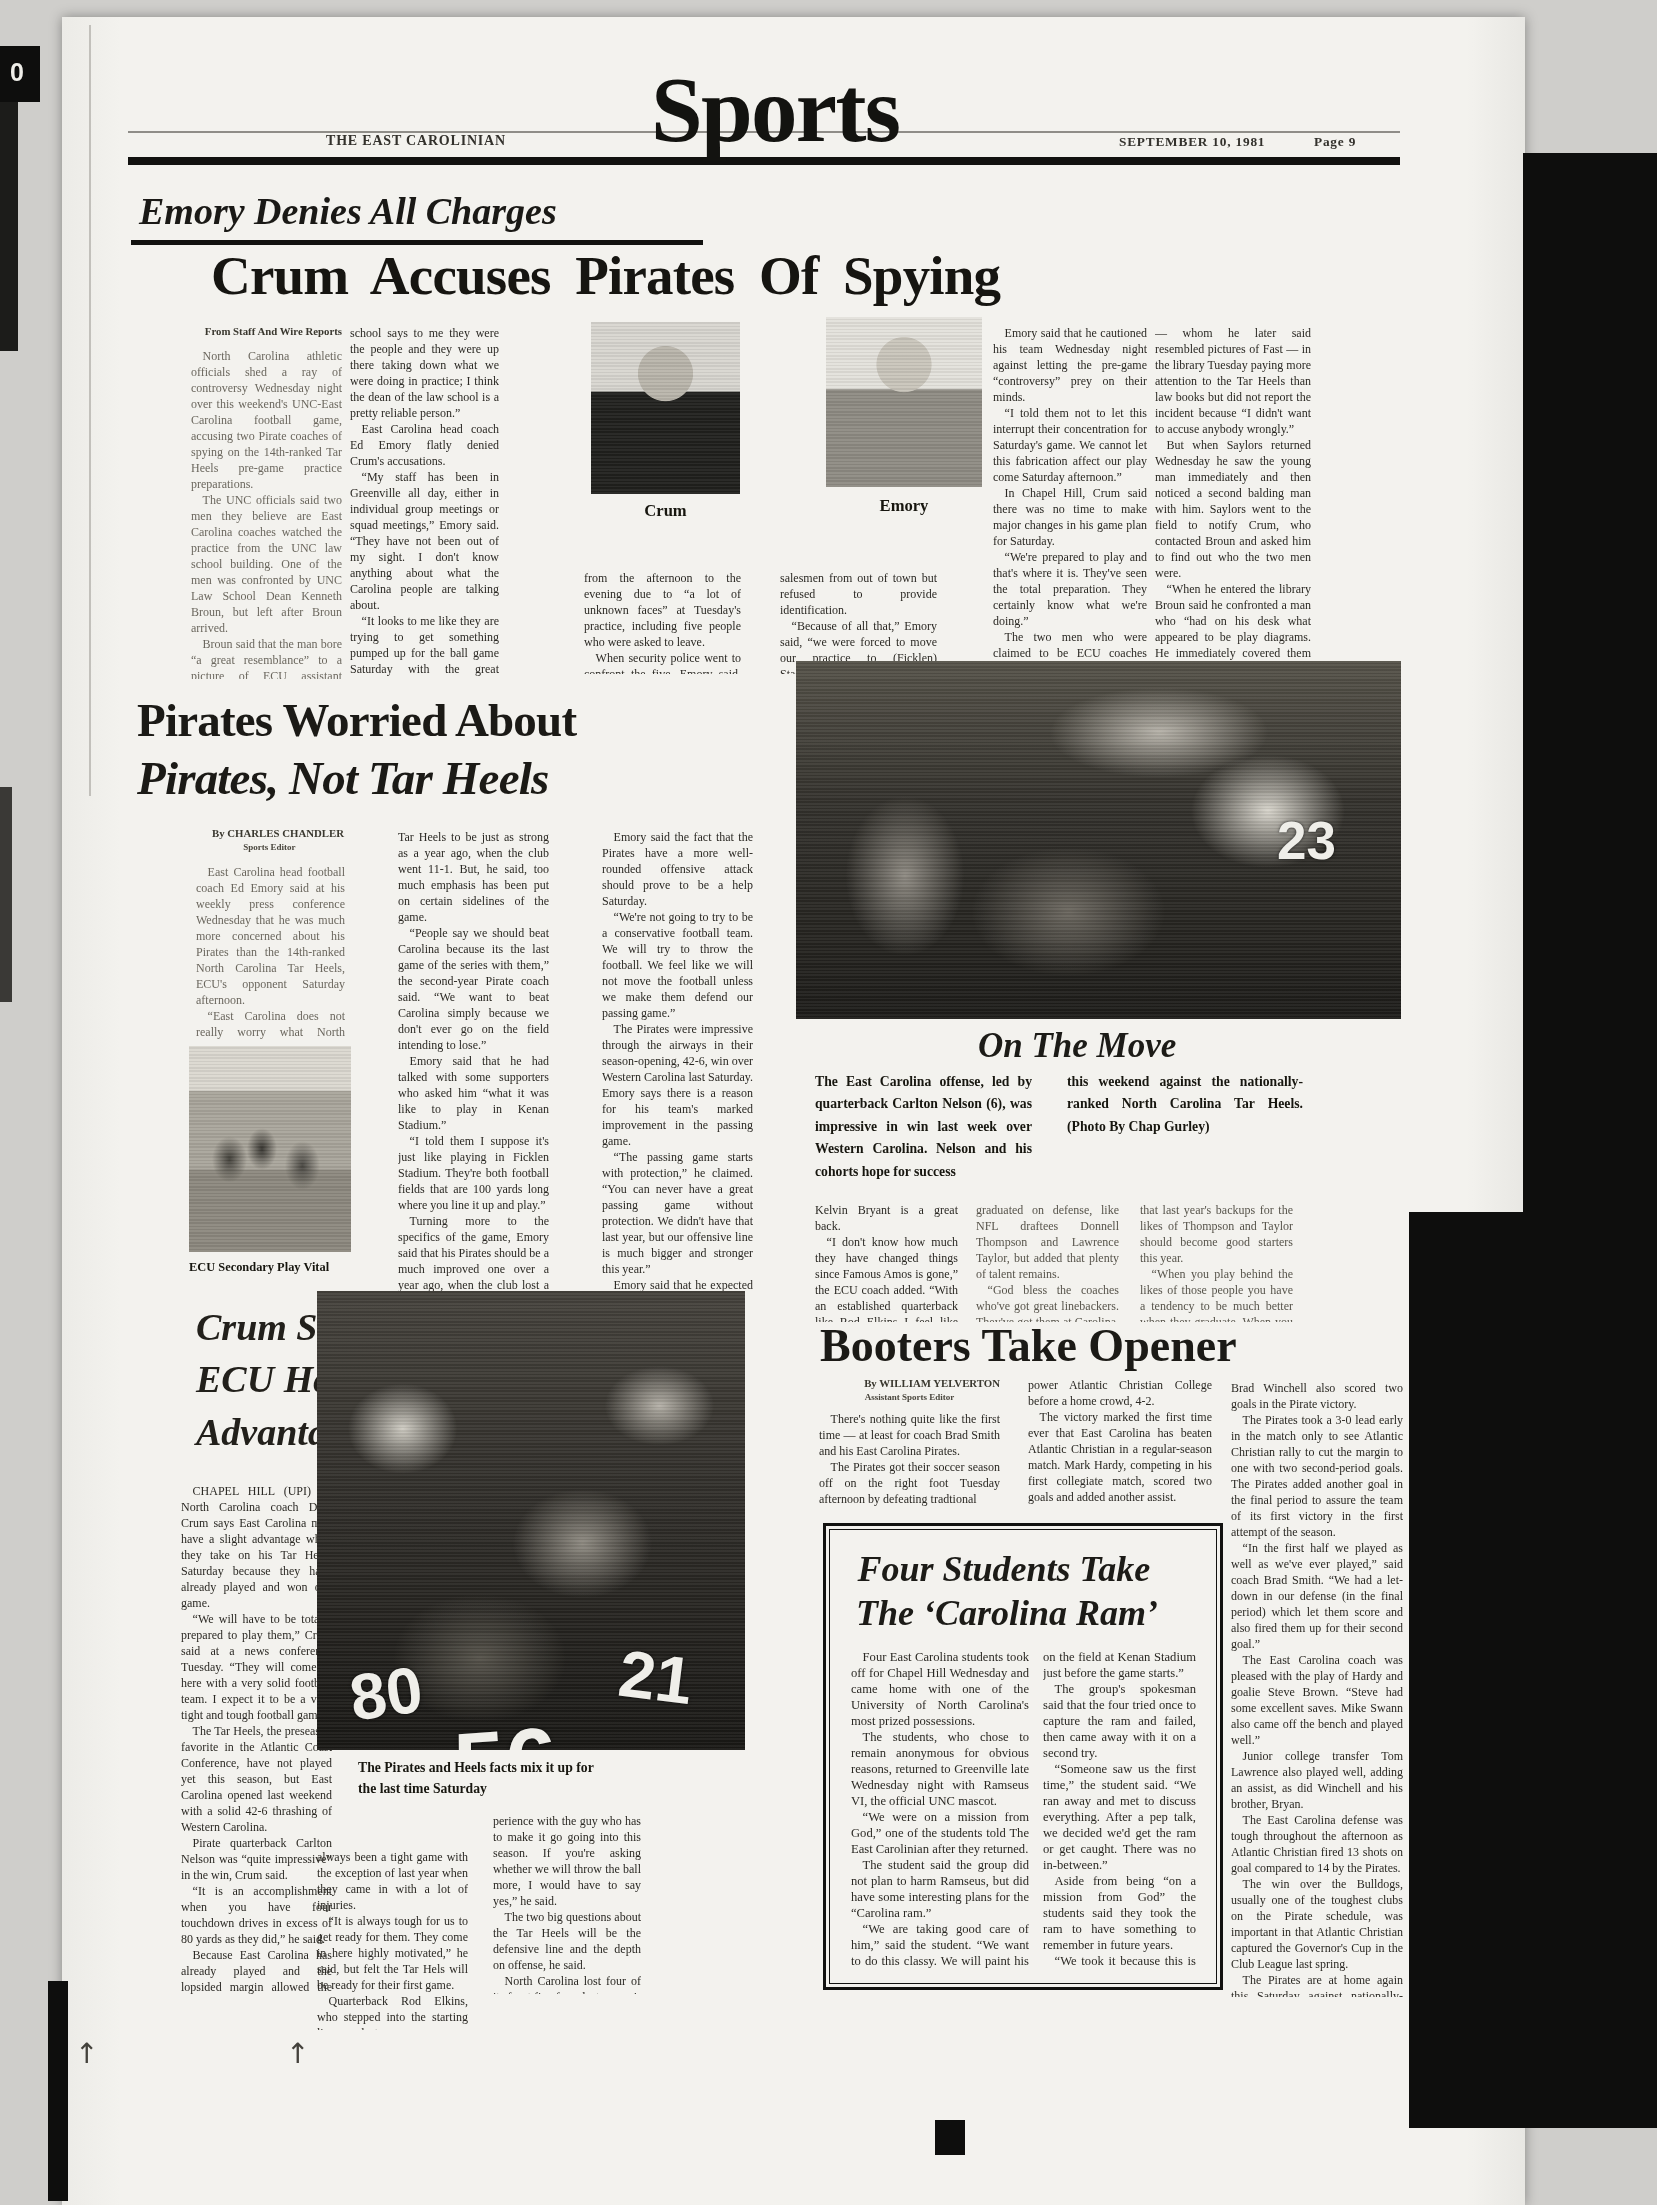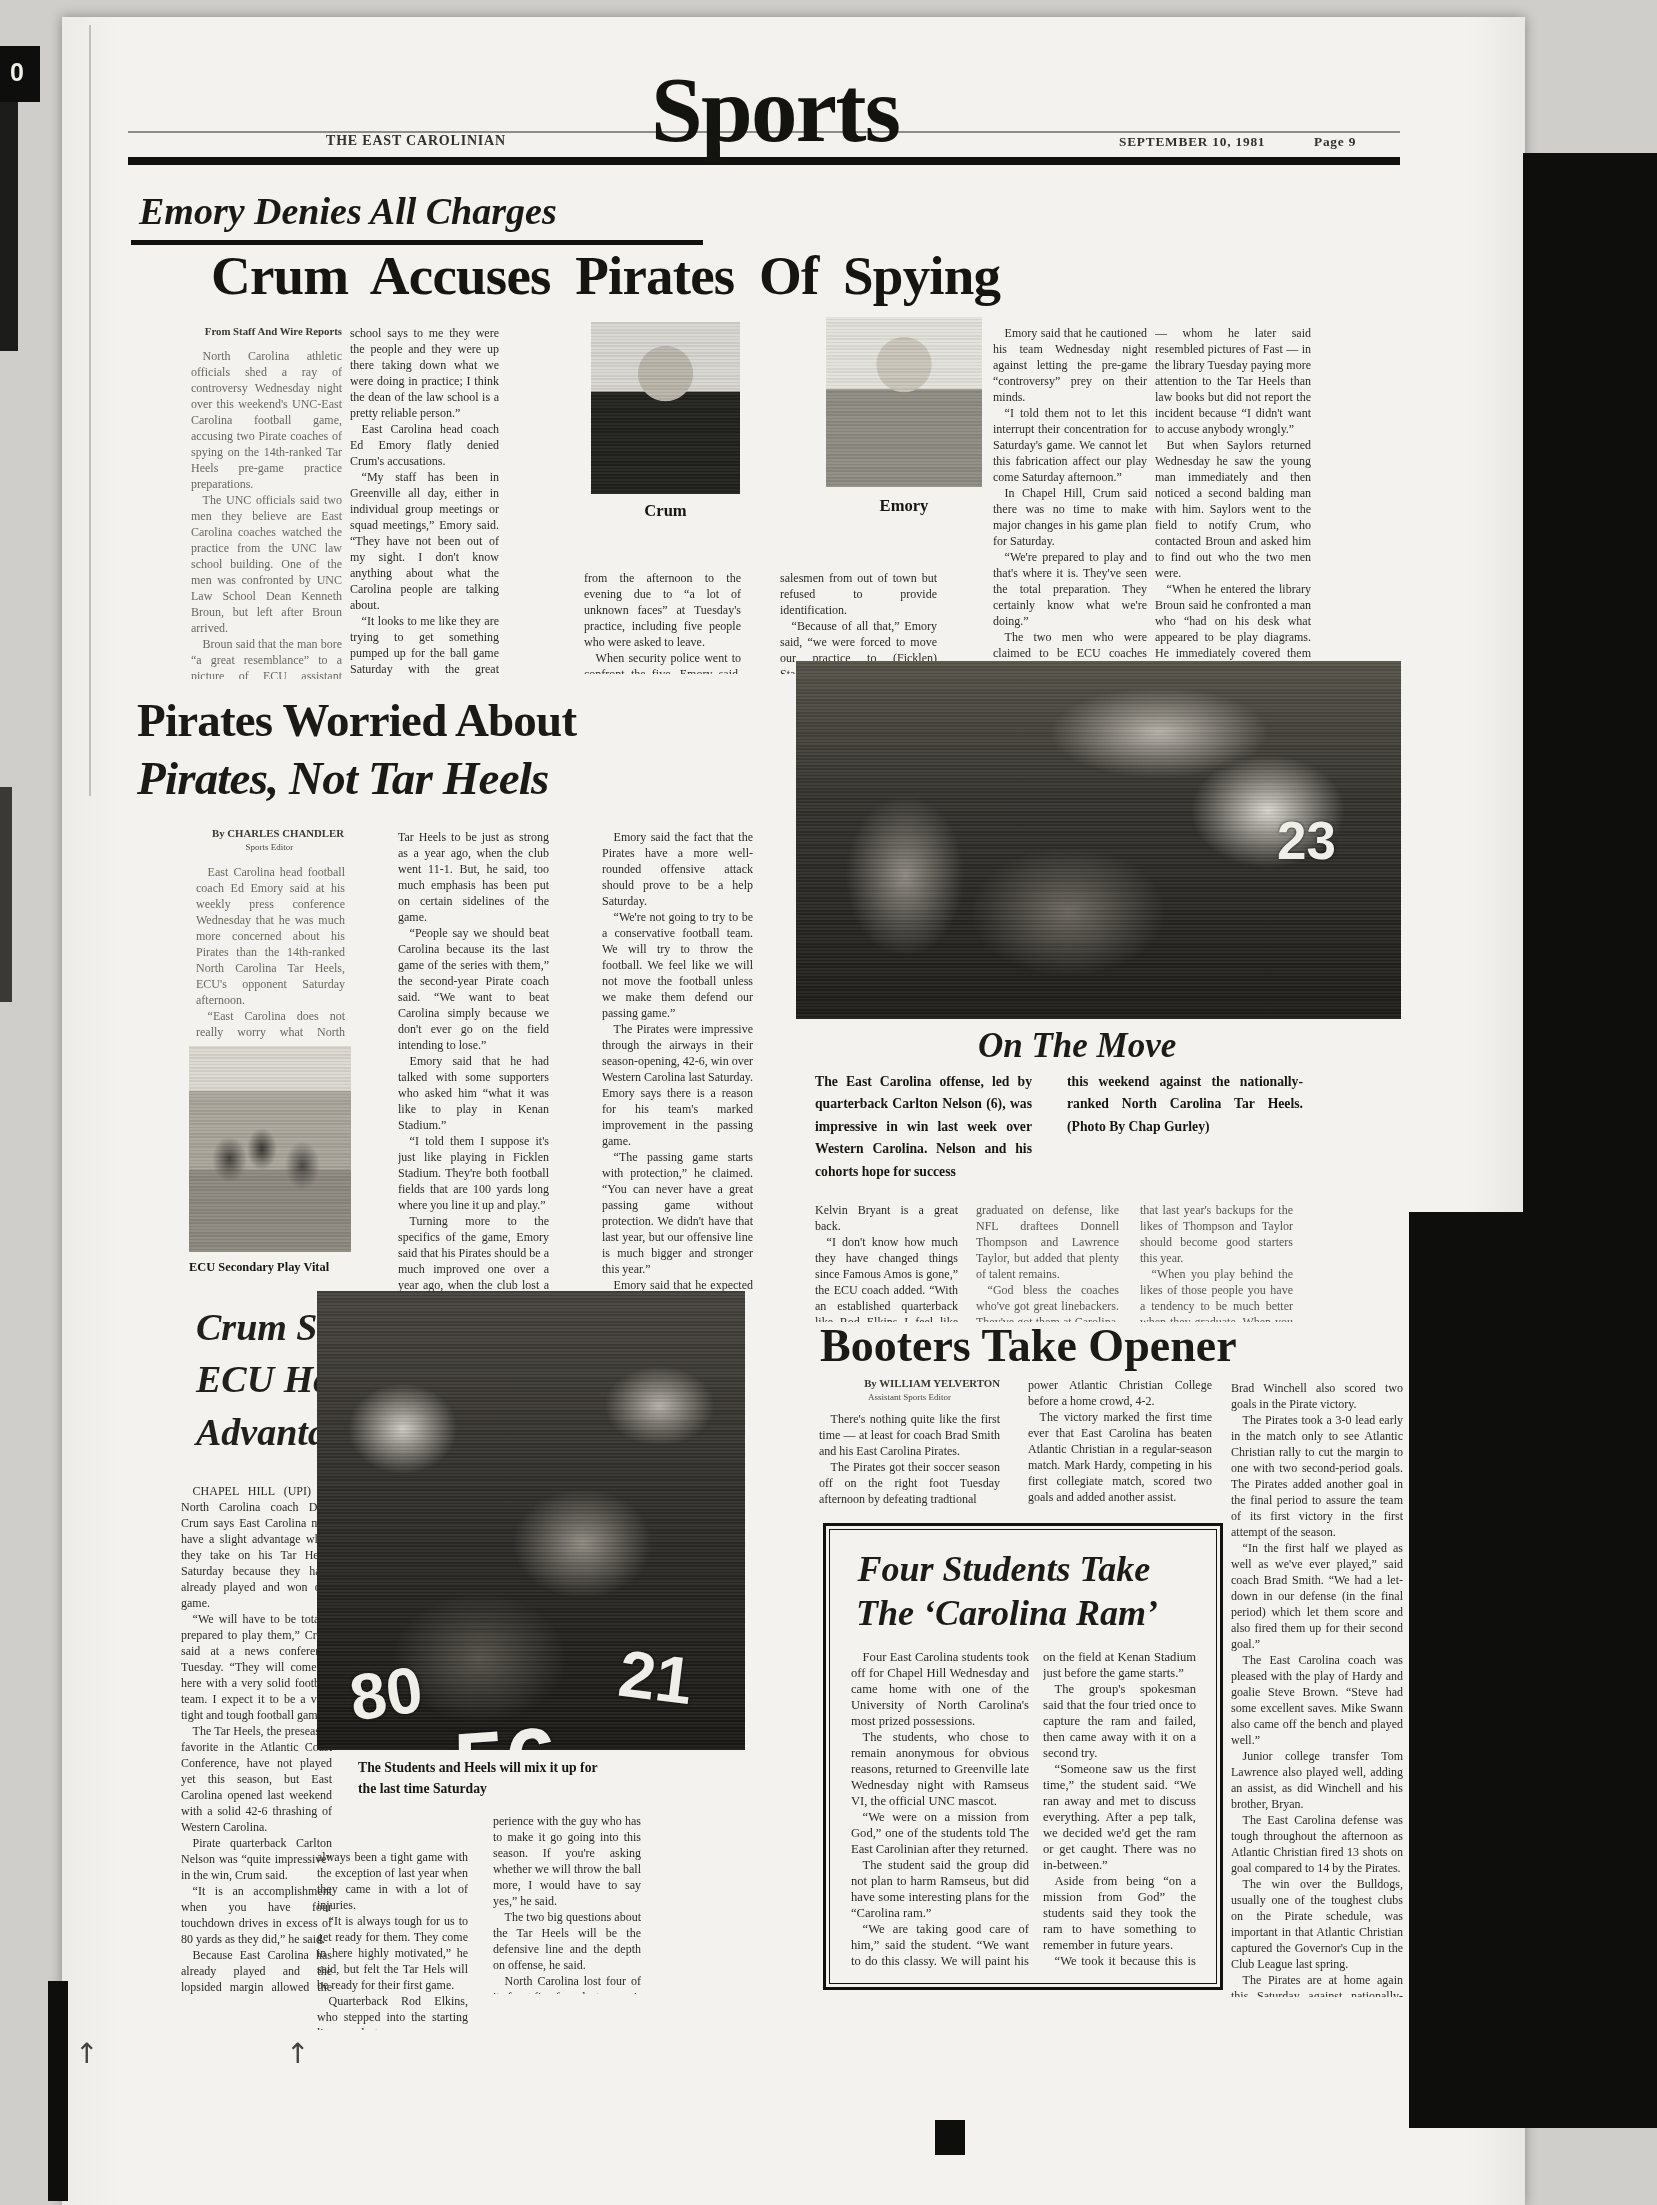--- a/index.html
+++ b/index.html
@@ -15,21 +15,21 @@
   .smallcaps{font-weight:bold;letter-spacing:0.8px;color:#33312c;}
   .masthead-title{font-size:93px;font-weight:bold;color:#131310;letter-spacing:-1.7px;}
   .kicker{font-size:38px;font-weight:bold;font-style:italic;color:#1a1916;letter-spacing:0;}
   .hl-main{font-size:55px;font-weight:bold;color:#161511;word-spacing:11.6px;letter-spacing:-0.8px;white-space:nowrap;}
   .hl-2{font-size:47px;font-weight:bold;color:#1b1a16;letter-spacing:-0.8px;white-space:nowrap;}
   .hl-booters{font-size:46px;font-weight:bold;color:#1b1a16;white-space:nowrap;}
   .hl-crum{font-size:38px;font-weight:bold;font-style:italic;color:#22201b;white-space:nowrap;}
   .hl-box{font-size:36px;font-weight:bold;font-style:italic;color:#1c1b17;white-space:nowrap;}
   .otm{font-size:35px;font-weight:bold;font-style:italic;color:#1c1b17;white-space:nowrap;}
   .byline{font-size:10.8px;font-weight:bold;color:#3a382f;text-align:right;}
-  .byline-sub{font-size:9px;font-weight:normal;color:#4a473e;text-align:center;}
+  .byline-sub{font-size:9px;font-weight:bold;color:#4a473e;text-align:center;}
   .col{font-size:12px;line-height:16px;text-align:justify;color:#2b2924;overflow:hidden;}
   .col p{margin:0;text-indent:11.6px;}
   .col.cont p:first-child{text-indent:0;}
   .col.faded{color:#6b675e;}
   .col.faded2{color:#57544b;}
   .boxcol{font-size:12.6px;line-height:16px;}
   .photocap{font-weight:bold;color:#17160f;}
   .namecap{font-size:16.6px;font-weight:bold;color:#17160f;text-align:center;}
   .bigcap{font-size:13.7px;line-height:22.4px;font-weight:bold;color:#17160f;text-align:justify;}
   .mixcap{font-size:13.7px;line-height:21.5px;font-weight:bold;color:#17160f;}
@@ -194,21 +194,21 @@
       <p>“It is an accomplishment when you have four touchdown drives in excess of 80 yards as they did,” he said.</p>
       <p>Because East Carolina has already played and the lopsided margin allowed the Pirates to use more of their game plan, Crum said they should have a slight advantage Saturday.</p>
     </div>
 
   <div class="photo ph-pile" style="left:317px;top:1291px;width:428px;height:459px;">
     <div class="grain"></div>
     <span class="jersey" style="left:33px;top:365px;font-size:65px;transform:rotate(-8deg);">80</span>
     <span class="jersey" style="left:137px;top:419px;font-size:93px;transform:rotate(-4deg);">56</span>
     <span class="jersey" style="left:302px;top:348px;font-size:66px;transform:rotate(7deg);">21</span>
   </div>
-  <div class="abs mixcap" style="left:358px;top:1757px;width:249px;">The Students and Heels will mix it up for</div>
+  <div class="abs mixcap" style="left:358px;top:1757px;width:249px;">The Pirates and Heels facts mix it up for</div>
   <div class="abs mixcap" style="left:358px;top:1778px;width:249px;">the last time Saturday</div>
 
   <div class="col cont abs" style="left:317px;top:1813px;width:151px;height:181px;margin-top:36px;">
       <p>always been a tight game with the exception of last year when they came in with a lot of injuries.</p>
       <p>“It is always tough for us to get ready for them. They come in here highly motivated,” he said, but felt the Tar Hels will be ready for their first game.</p>
       <p>Quarterback Rod Elkins, who stepped into the starting lineup last season as a sophomore should be better after a year's experience, Crum said.</p>
     </div>
   <div class="col cont abs" style="left:493px;top:1813px;width:148px;height:181px;">
       <p>perience with the guy who has to make it go going into this season. If you're asking whether we will throw the ball more, I would have to say yes,” he said.</p>
       <p>The two big questions about the Tar Heels will be the defensive line and the depth on offense, he said.</p>

